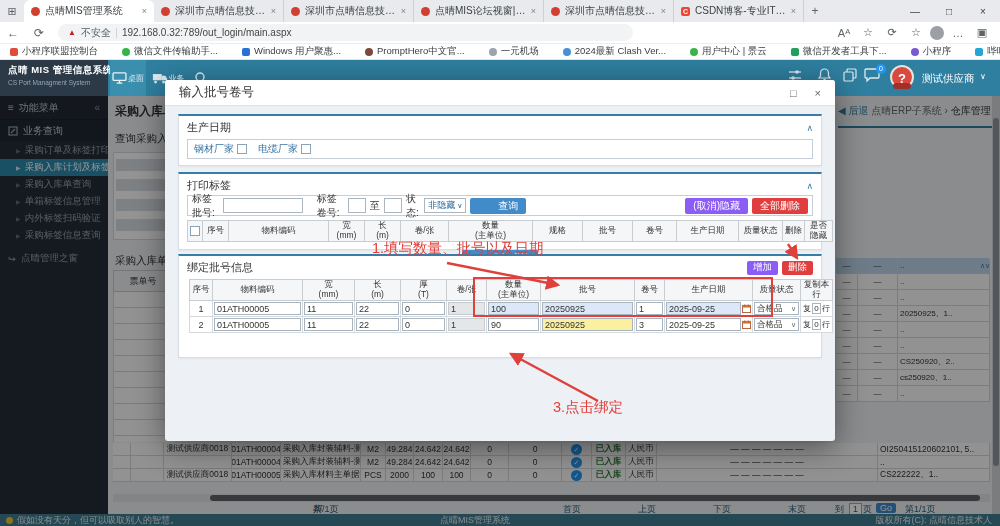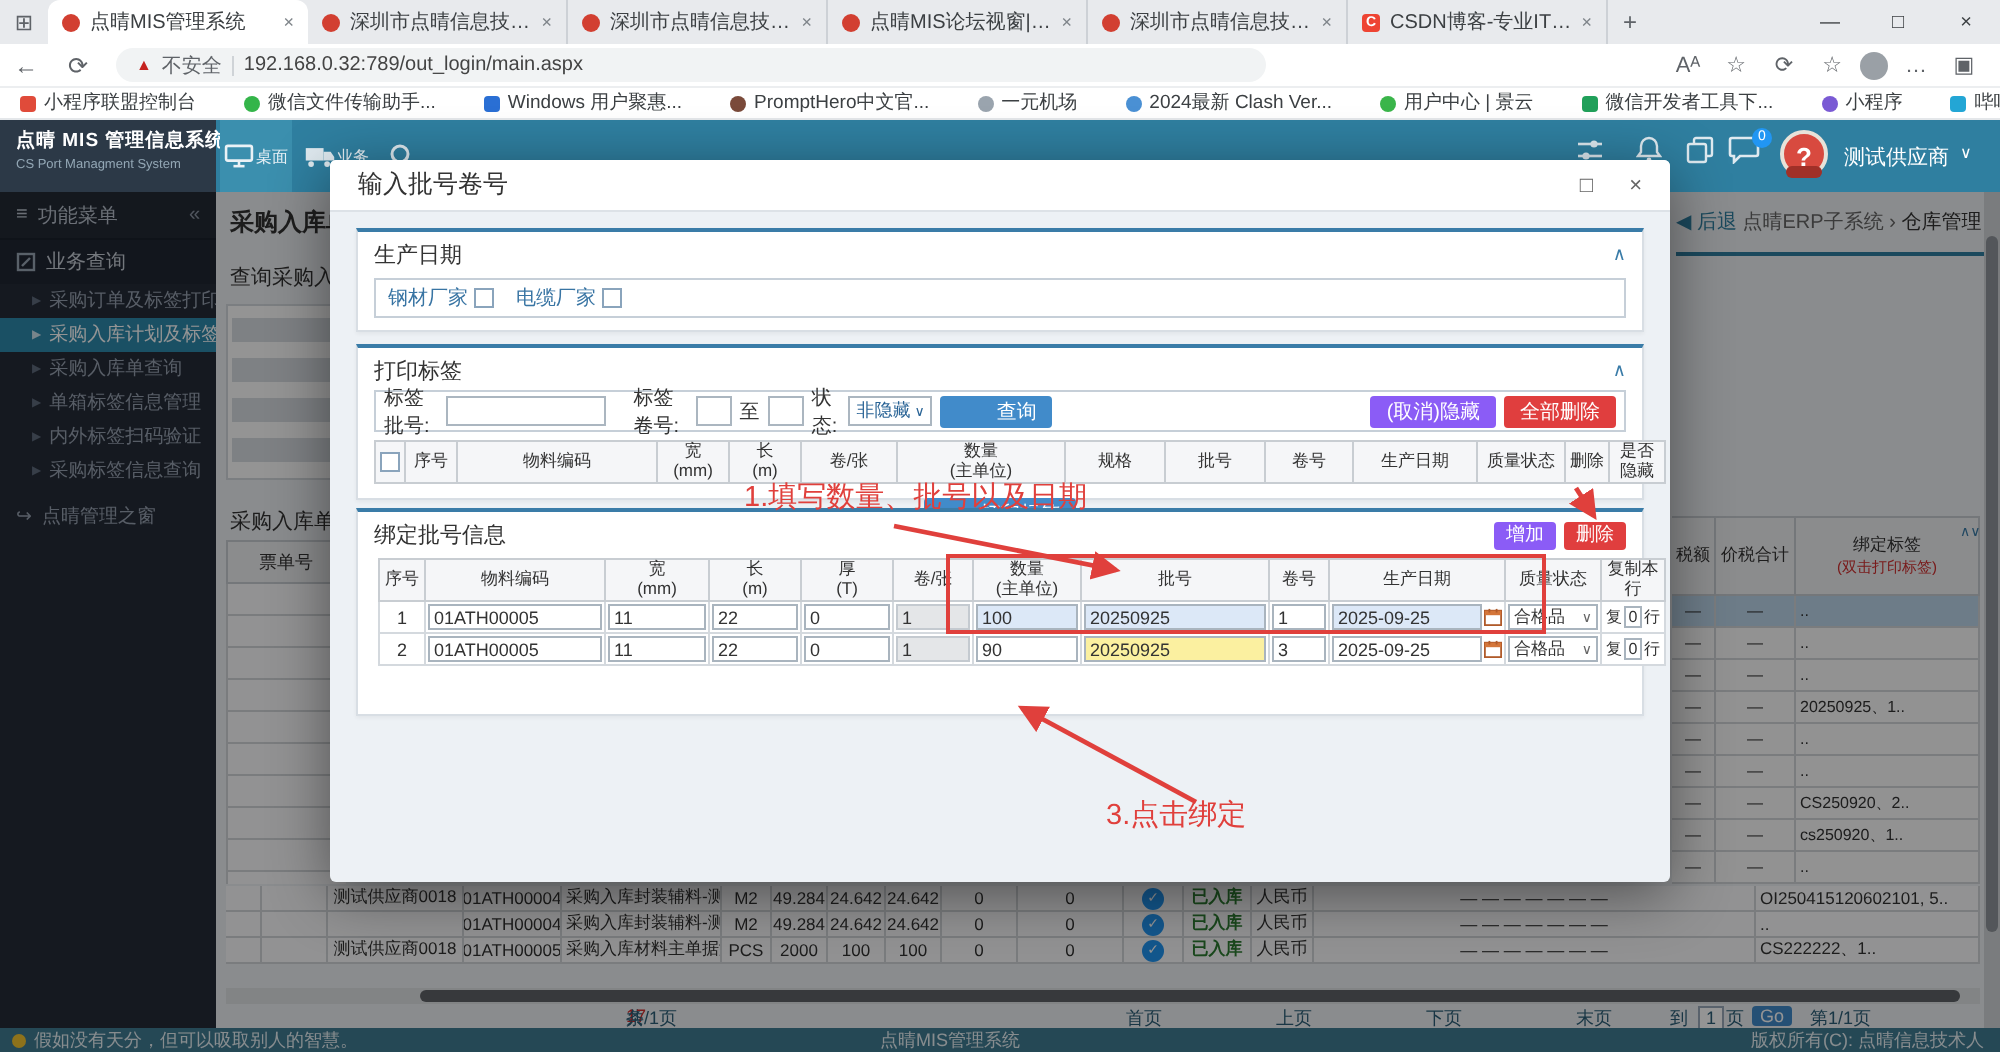--- a/index.html
+++ b/index.html
@@ -363,28 +363,20 @@
       <div class="qrow" style="top:26px"></div>
       <div class="qrow" style="top:46px"></div>
       <div class="qrow" style="top:66px"></div>
     </div>
 
     <div class="bgtxt" style="left:7px;top:158px;font-size:10.5px">采购入库单</div>
     <div class="bgth" style="position:absolute;left:5px;top:174px;width:60px;height:22px">票单号</div>
     <div style="position:absolute;left:5px;top:196px;width:60px;height:150px;background:#fcfcfd;border-left:1px solid #d2d6da;background-image:repeating-linear-gradient(to bottom,#fcfcfd 0,#fcfcfd 15px,#d2d6da 15px,#d2d6da 16px)"></div>
 
     <div class="rfrag">
-      <div class="rhead">
-        <div>税额</div>
-        <div>价税合计</div>
-        <div>
-          <span>绑定标签</span>
-          <span class="red">(双击打印标签)</span>
-        </div>
-      </div>
       <div class="rrow hl">
           <div>—</div>
           <div>—</div>
           <div class="val">..</div>
         </div>
       <div class="rrow">
           <div>—</div>
           <div>—</div>
           <div class="val">..</div>
         </div>

